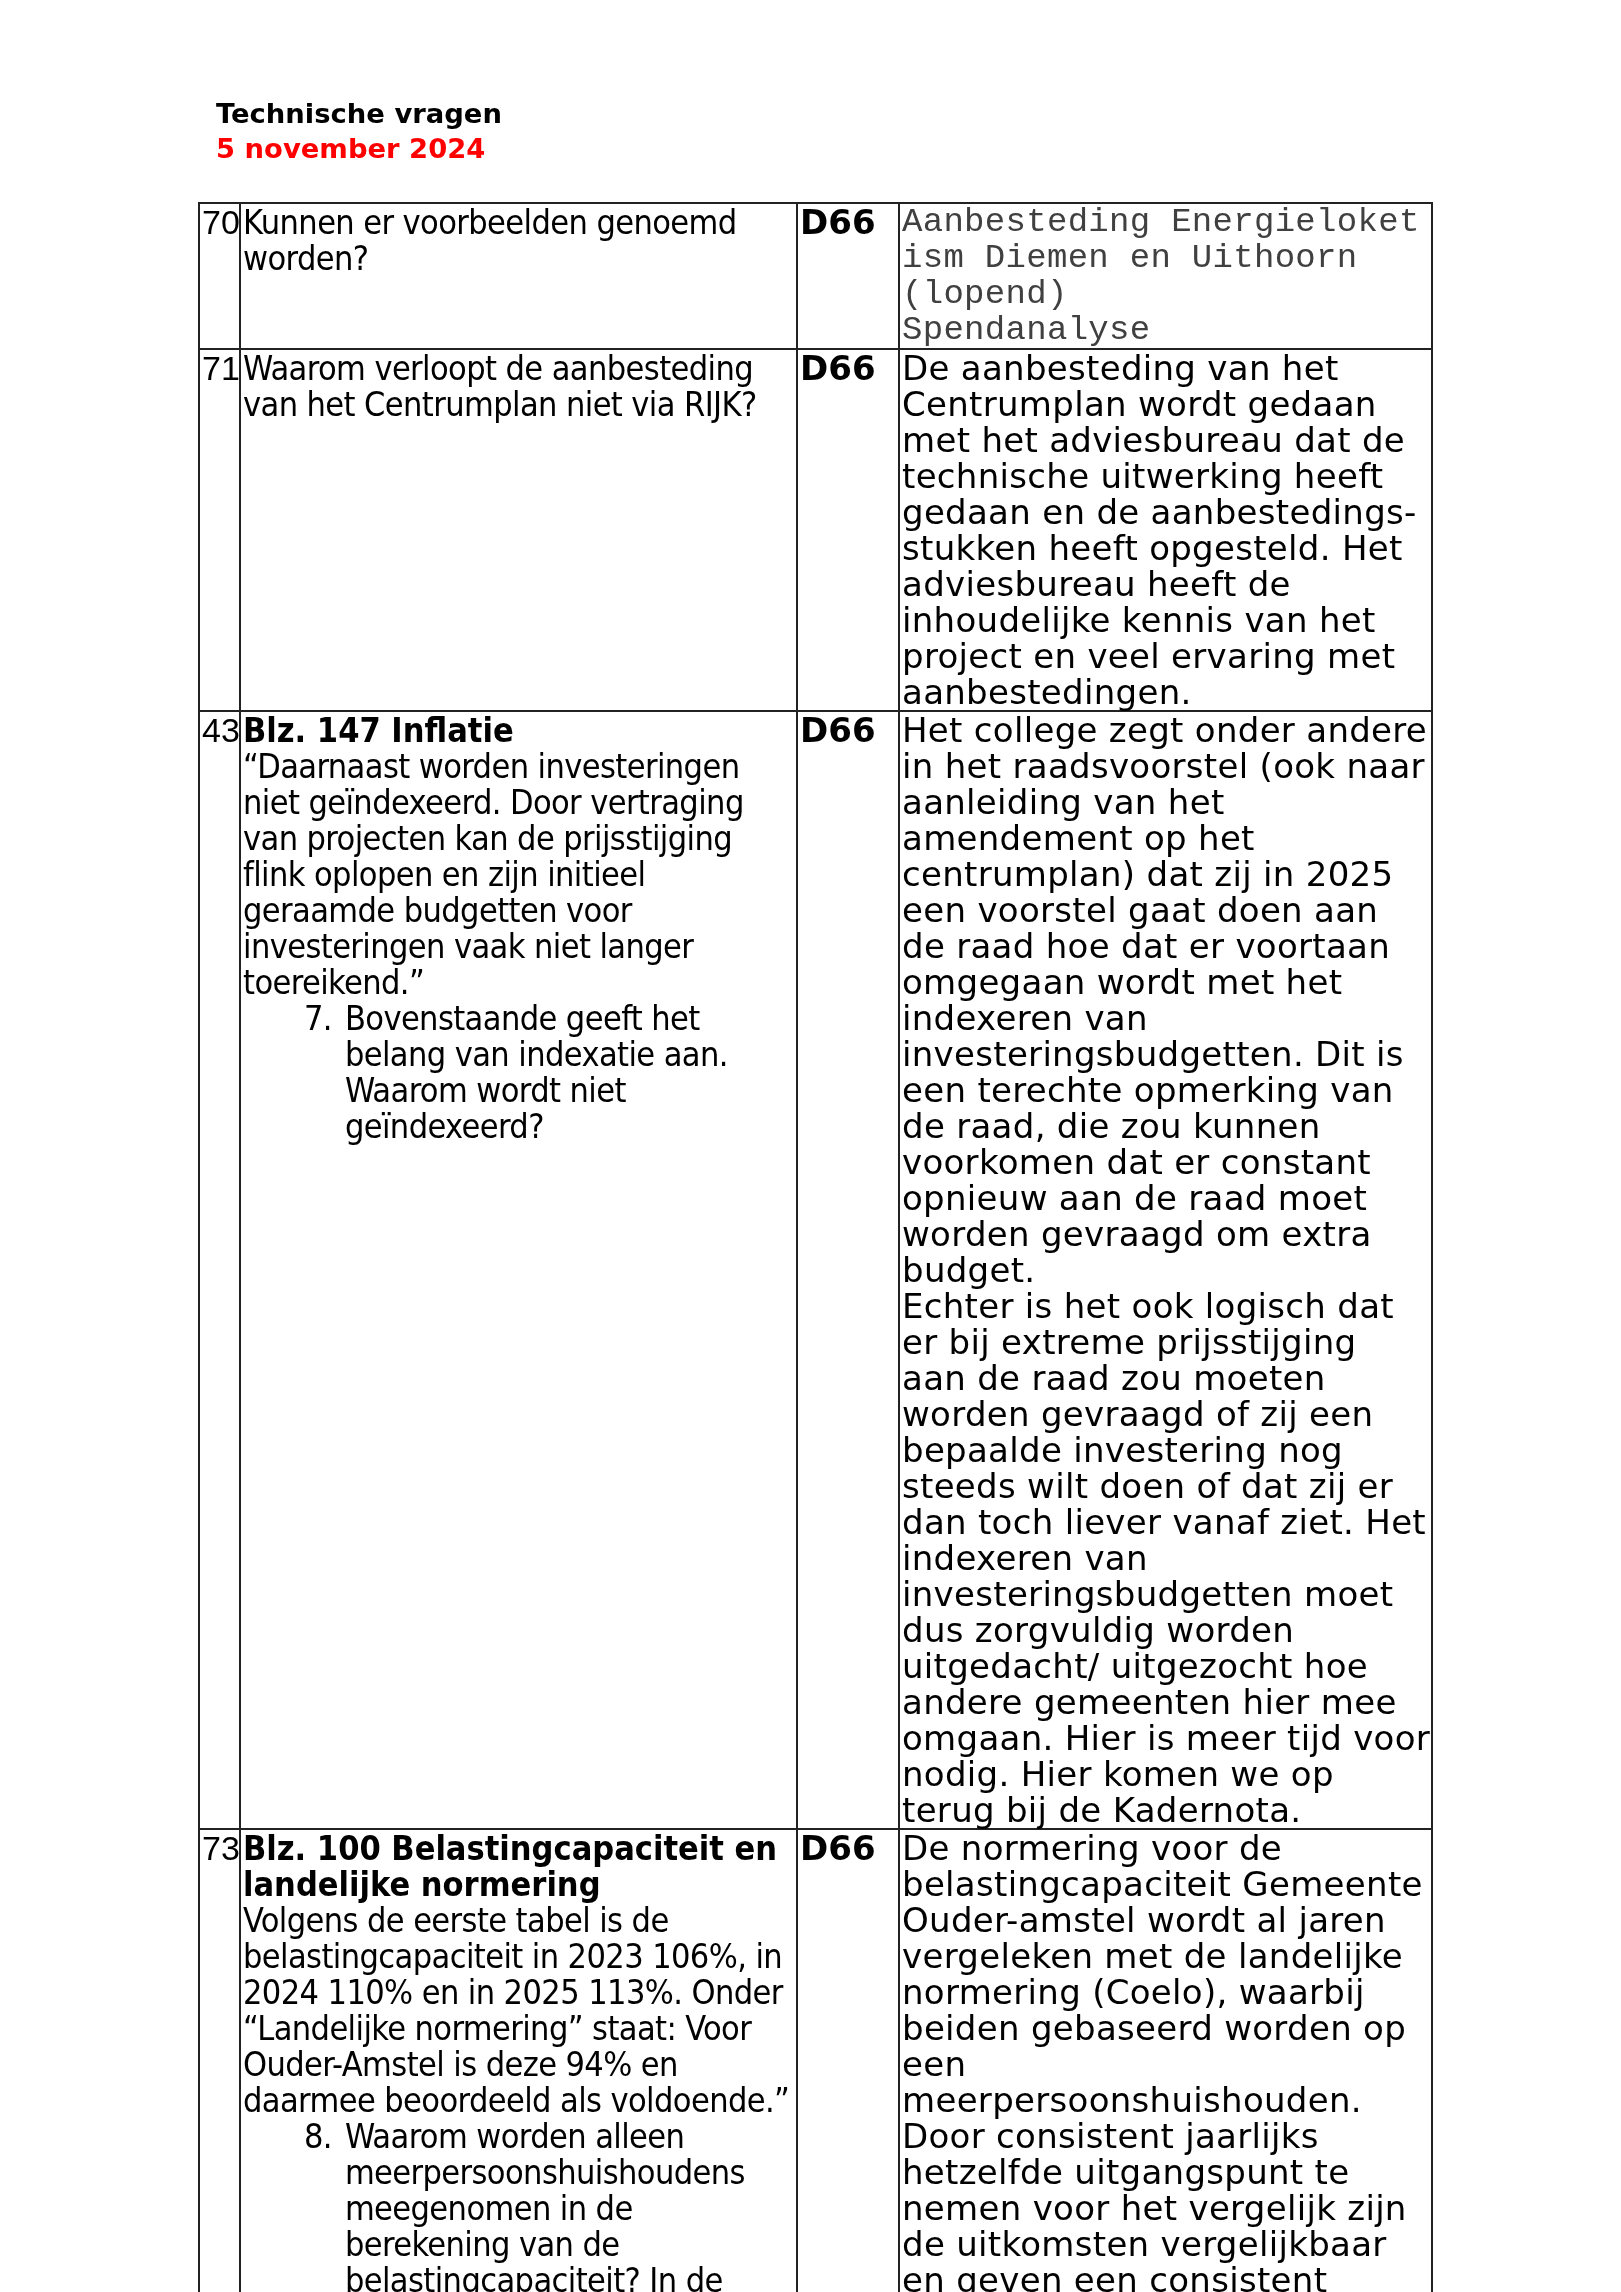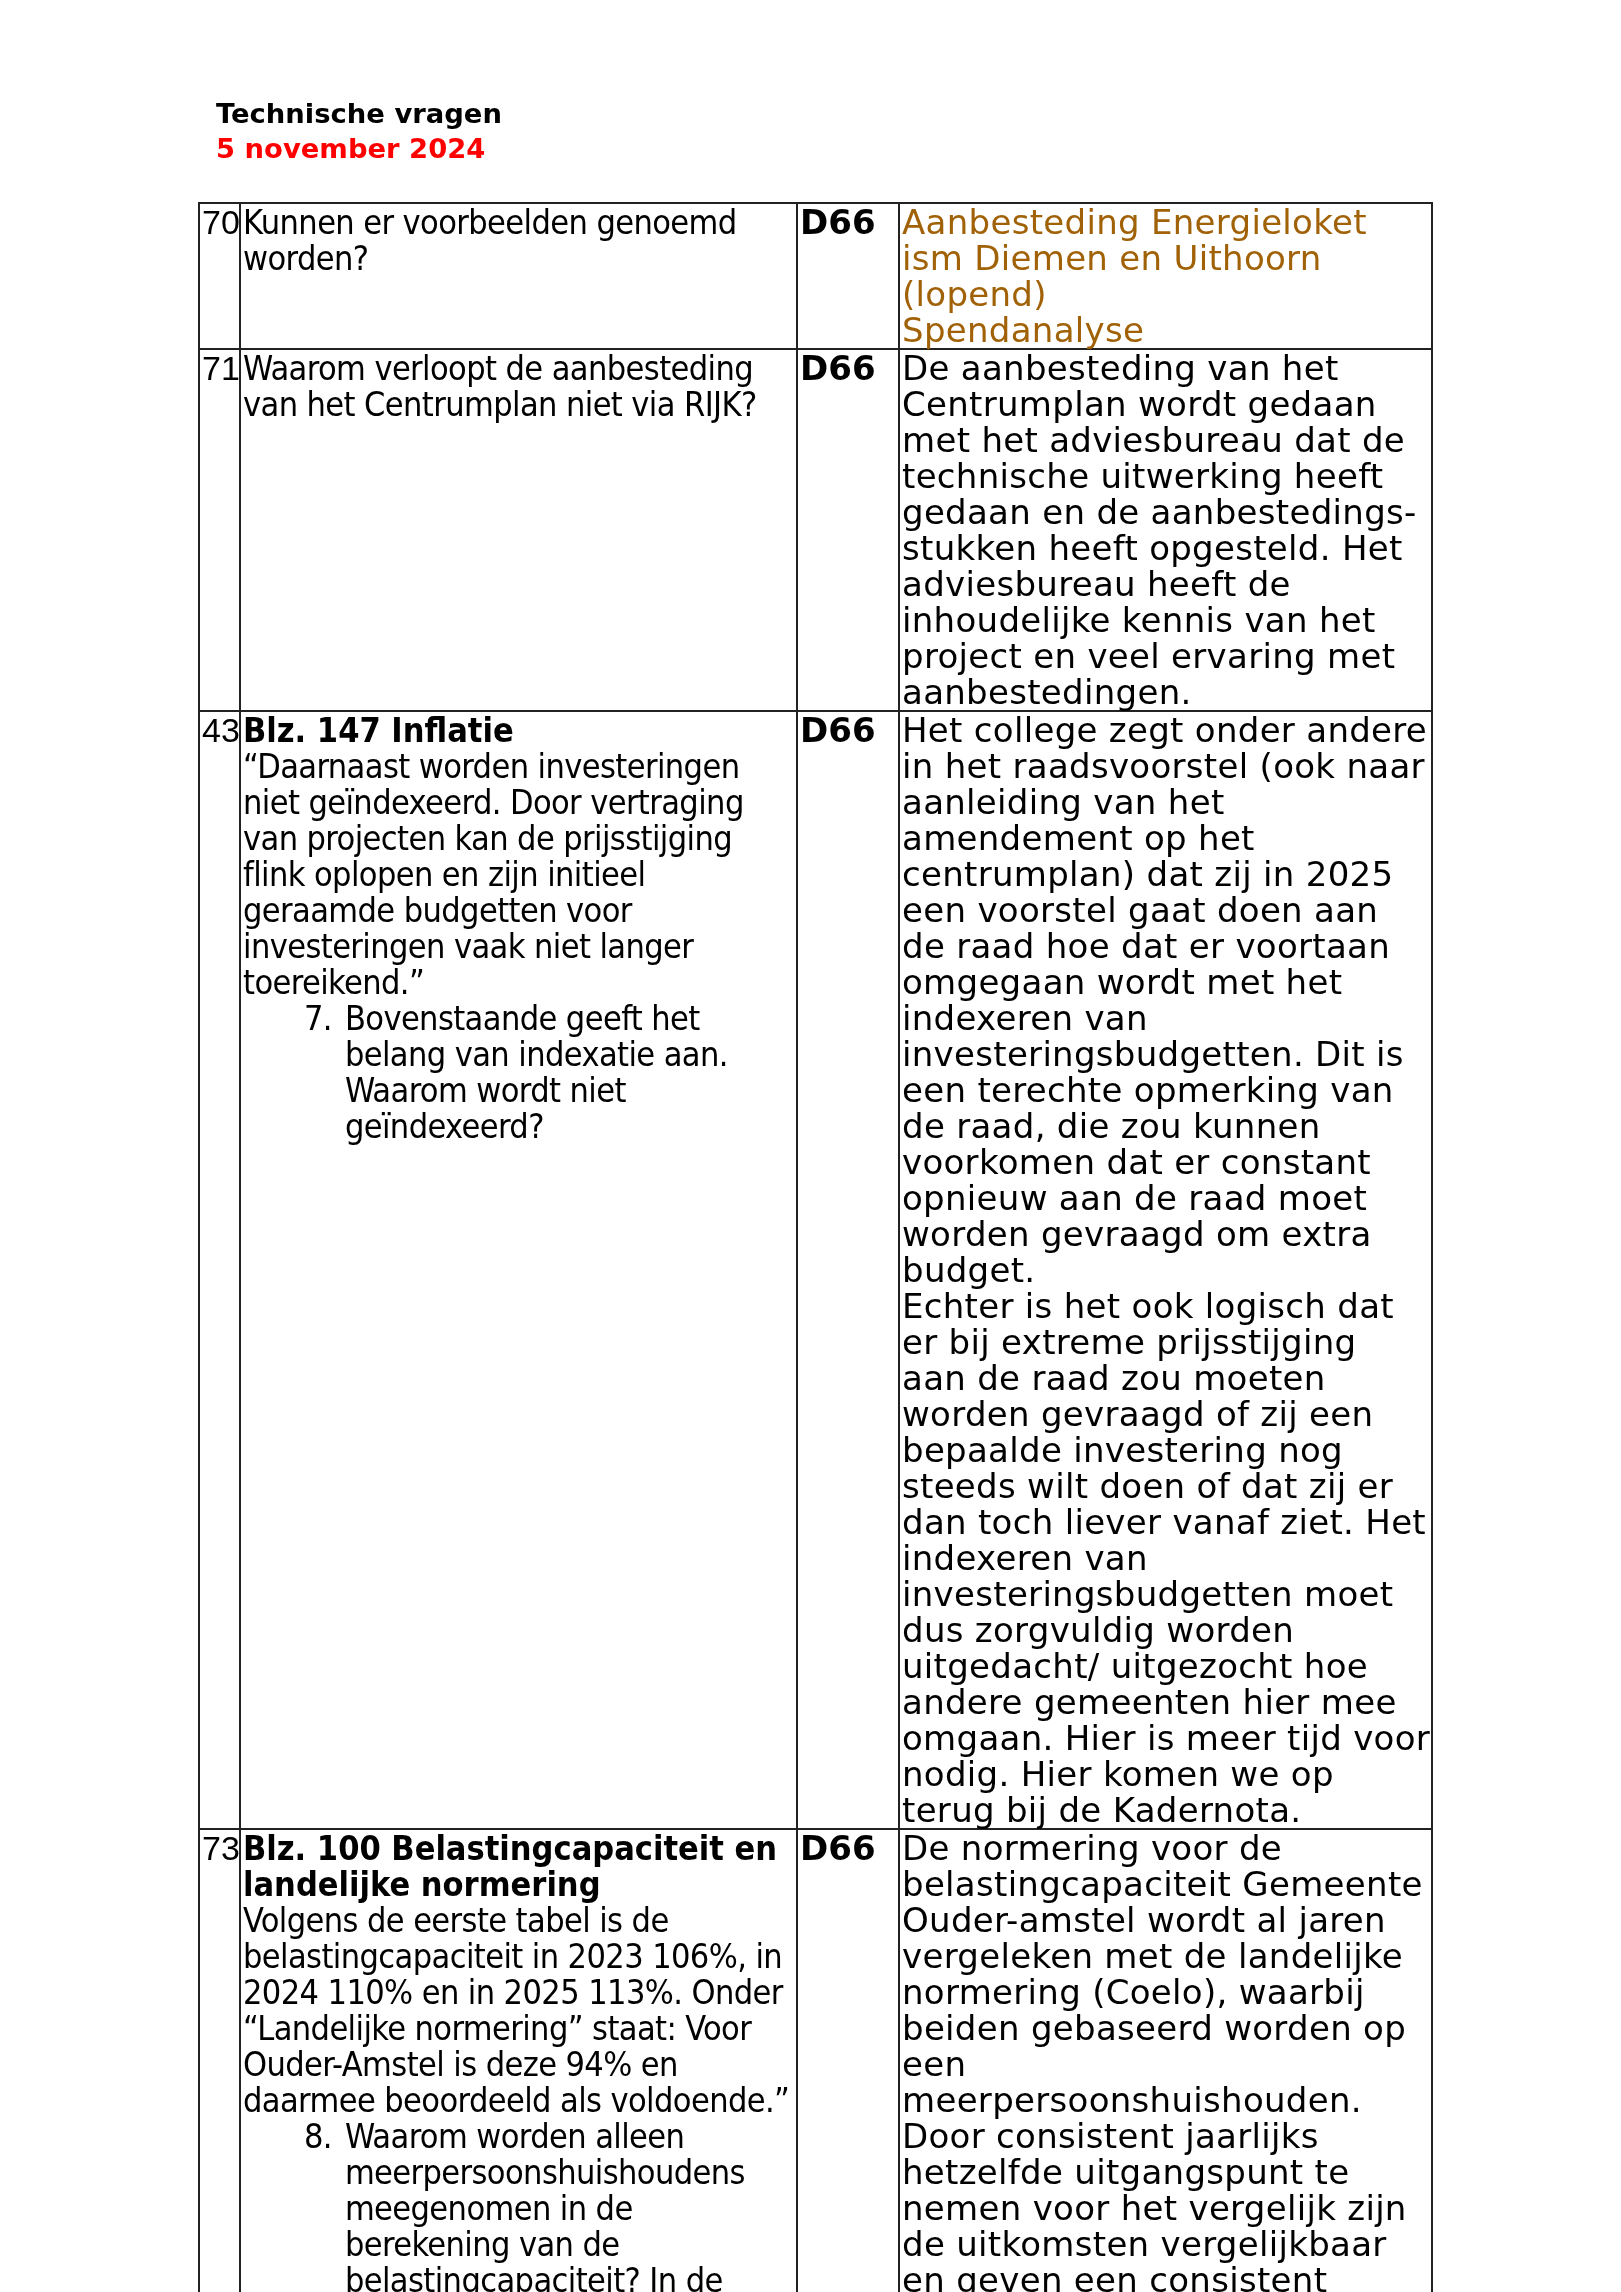--- a/index.html
+++ b/index.html
@@ -40,21 +40,21 @@
 </div>
 
 <table class="qa">
   <tbody>
       <tr class="r70">
     <td class="num">70</td>
     <td class="q">
       <span>Kunnen er voorbeelden genoemd worden?</span>
     </td>
     <td class="party">D66</td>
-    <td class="ans blue" style="color: #a16207;">
+    <td class="ans blue" style="color: #404040; font-family: Liberation Mono, monospace;">
       <div>Aanbesteding Energieloket ism Diemen en Uithoorn (lopend)</div>
       <div>Spendanalyse</div>
     </td>
   </tr>
   <tr class="r71">
     <td class="num">71</td>
     <td class="q">
       <span>Waarom verloopt de aanbesteding van het Centrumplan niet via RIJK?</span>
     </td>
     <td class="party">D66</td>

